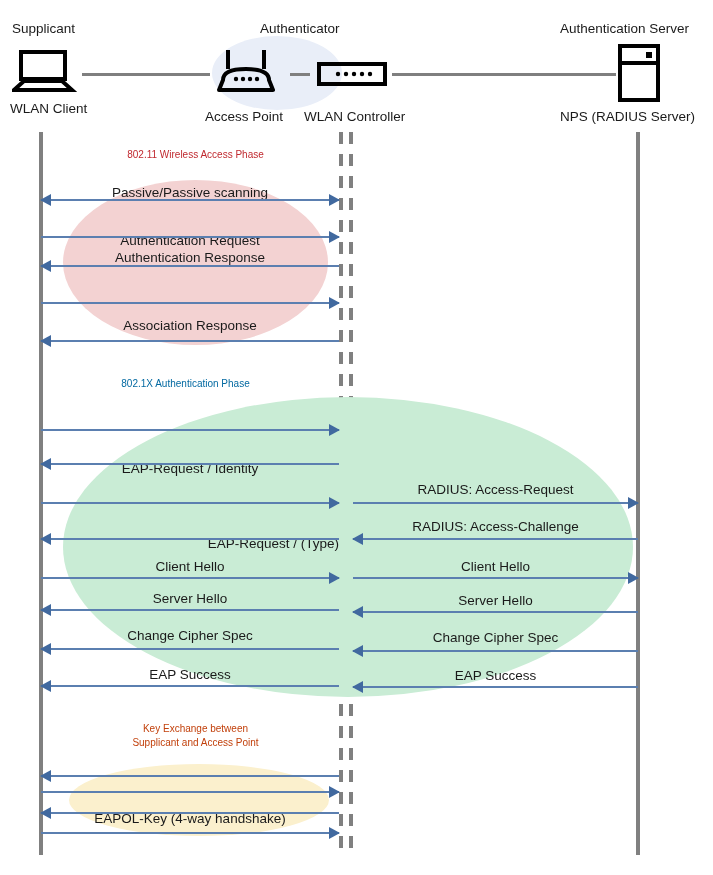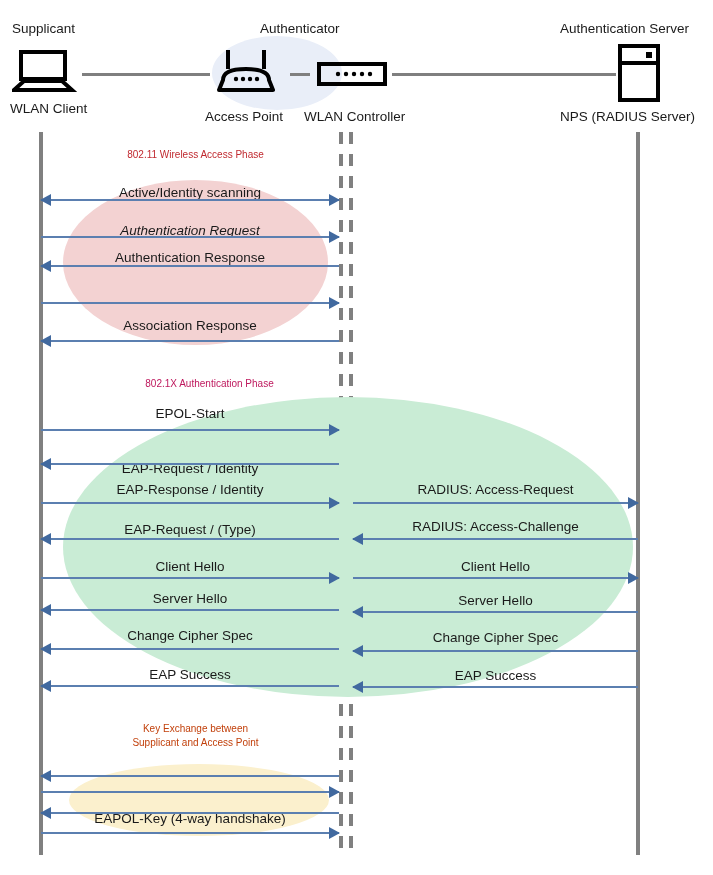--- a/index.html
+++ b/index.html
@@ -173,65 +173,63 @@
   <div class="lifeline-solid" style="left:39px; top:132px; height:723px;"></div>
   <div class="lifeline-dash" style="left:339px; top:132px; height:723px;"></div>
   <div class="lifeline-dash" style="left:349px; top:132px; height:723px;"></div>
   <div class="lifeline-solid" style="left:636px; top:132px; height:723px;"></div>
 
   <div class="phase-blob blob-pink" style="left:63px; top:180px; width:265px; height:165px;"></div>
   <div class="phase-blob blob-green" style="left:63px; top:397px; width:570px; height:300px;"></div>
   <div class="phase-blob blob-amber" style="left:69px; top:764px; width:260px; height:72px;"></div>
 
   <div class="phase-title" style="left:63px; top:148px; width:265px; color:#c0292f;">802.11 Wireless Access Phase</div>
-  <div class="phase-title" style="left:77px; top:377px; width:265px; color:#be185d;">802.1X Authentication Phase</div>
+  <div class="phase-title" style="left:53px; top:377px; width:265px; color:#0369a1;">802.1X Authentication Phase</div>
   <div class="phase-title" style="left:63px; top:722px; width:265px; color:#c2410c;">Key Exchange between
 Supplicant and Access Point</div>
 
-  <div class="msg-label" style="left:41px; top:186px; width:298px;">Active/Identity scanning</div>
+  <div class="msg-label" style="left:41px; top:186px; width:298px;">Passive/Passive scanning</div>
   <div class="msg" style="left:41px; top:199px; width:298px;">
     <span class="arrow-head left"></span>
     <span class="arrow-head right"></span>
   </div>
 
-  <div class="msg-label" style="left:41px; top:224px; width:298px;font-style:italic;">Authentication Request</div>
+  <div class="msg-label" style="left:41px; top:234px; width:298px;">Authentication Request</div>
   <div class="msg" style="left:41px; top:236px; width:298px;">
     <span class="arrow-head right"></span>
   </div>
 
   <div class="msg-label" style="left:41px; top:251px; width:298px;">Authentication Response</div>
   <div class="msg" style="left:41px; top:265px; width:298px;">
     <span class="arrow-head left"></span>
   </div>
 
   <div class="msg" style="left:41px; top:302px; width:298px;">
     <span class="arrow-head right"></span>
   </div>
 
   <div class="msg-label" style="left:41px; top:319px; width:298px;">Association Response</div>
   <div class="msg" style="left:41px; top:340px; width:298px;">
     <span class="arrow-head left"></span>
   </div>
 
-  <div class="msg-label" style="left:41px; top:407px; width:298px;">EPOL-Start</div>
   <div class="msg" style="left:41px; top:429px; width:298px;">
     <span class="arrow-head right"></span>
   </div>
 
   <div class="msg-label" style="left:41px; top:446px; width:298px;margin-top:16px;">EAP-Request / Identity</div>
   <div class="msg" style="left:41px; top:463px; width:298px;">
     <span class="arrow-head left"></span>
   </div>
 
-  <div class="msg-label" style="left:41px; top:483px; width:298px;">EAP-Response / Identity</div>
   <div class="msg" style="left:41px; top:502px; width:298px;">
     <span class="arrow-head right"></span>
   </div>
 
-  <div class="msg-label" style="left:41px; top:523px; width:298px;">EAP-Request / (Type)</div>
+  <div class="msg-label" style="left:41px; top:537px; width:298px;text-align:right;">EAP-Request / (Type)</div>
   <div class="msg" style="left:41px; top:538px; width:298px;">
     <span class="arrow-head left"></span>
   </div>
 
   <div class="msg-label" style="left:41px; top:560px; width:298px;">Client Hello</div>
   <div class="msg" style="left:41px; top:577px; width:298px;">
     <span class="arrow-head right"></span>
   </div>
 
   <div class="msg-label" style="left:41px; top:592px; width:298px;">Server Hello</div>

